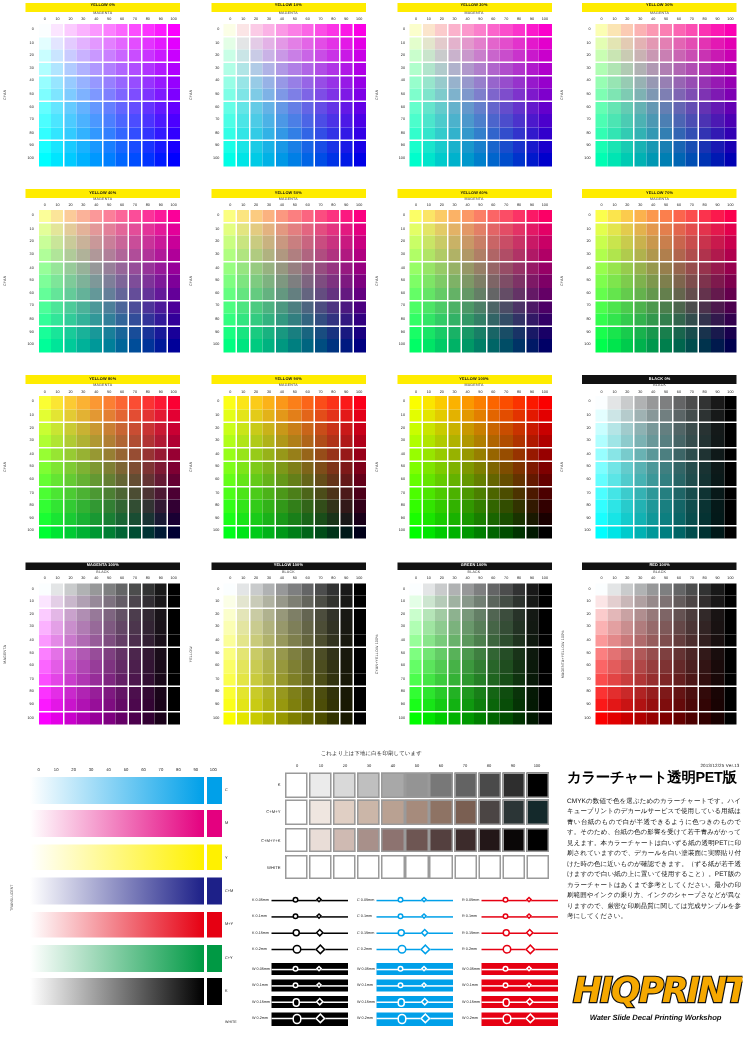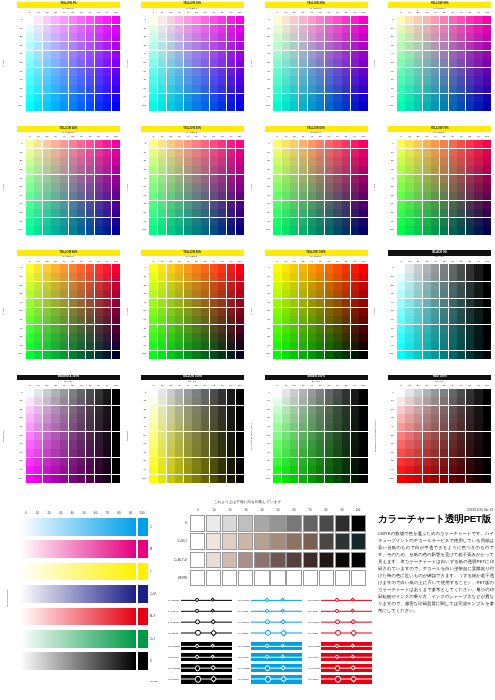--- a/index.html
+++ b/index.html
@@ -3232,16 +3232,20 @@
               </div>
             </div>
           </div>
         </div>
     </div>
 
     <div id="right">
       <div id="stamp">2013/12/25 Ver.13</div>
       <div id="jp-title">カラーチャート透明PET版</div>
       <div id="jp-body">CMYKの数値で色を選ぶためのカラーチャートです。ハイキュープリントのデカールサービスで使用している用紙は青い台紙のもので白が半透できるように色つきのものです。そのため、台紙の色の影響を受けて若干青みがかって見えます。本カラーチャートは白いずる紙の透明PETに印刷されていますので、デカールを白い塗装面に実際貼り付けた時の色に近いものが確認できます。（ずる紙が若干透けますので白い紙の上に置いて使用すること）。PET版のカラーチャートはあくまで参考としてください。最小の印刷範囲やインクの乗り方、インクのシャープさなどが異なりますので、厳密な印刷品質に関しては完成サンプルを参考にしてください。</div>
+      <div id="logo">
+        <div id="logo-word">HIQPRINT</div>
+        <div id="logo-tag">Water Slide Decal Printing Workshop</div>
+      </div>
     </div>
 
   </div>
 </div>
 
 </body></html>

